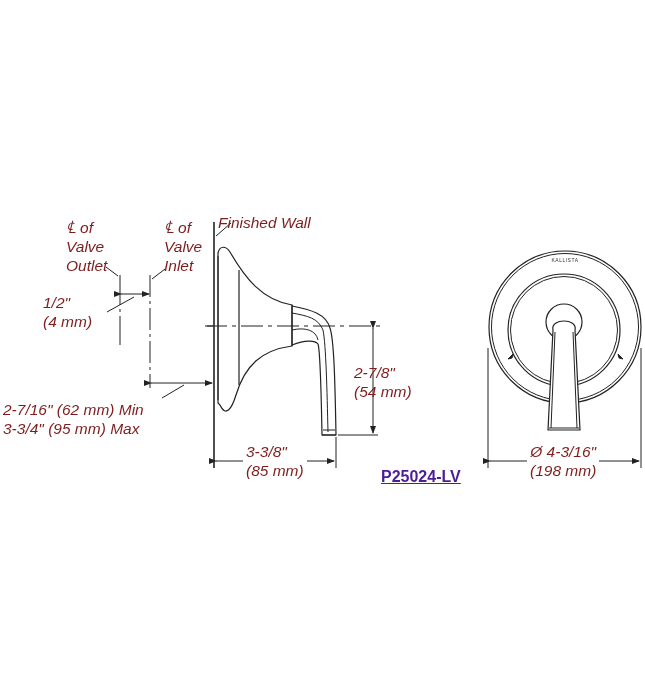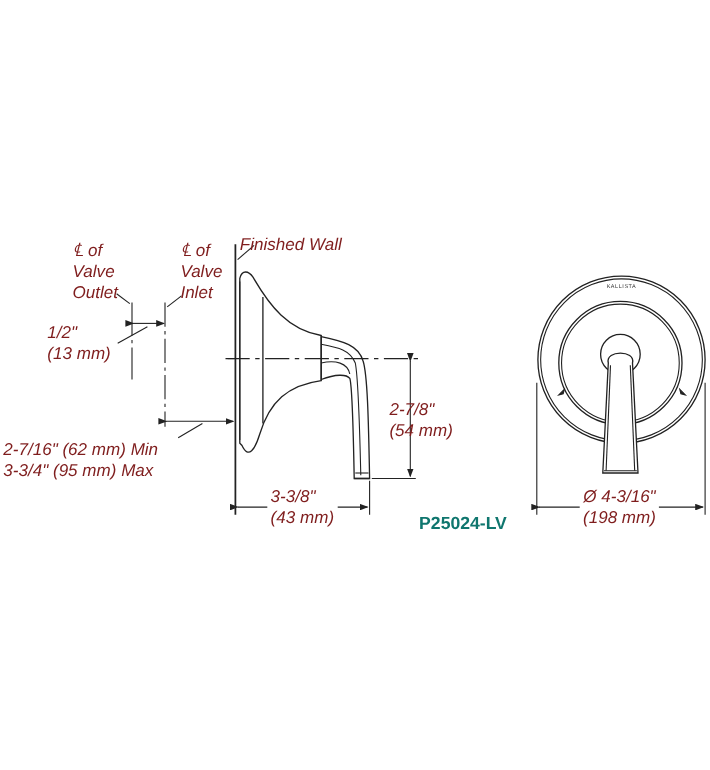--- a/index.html
+++ b/index.html
@@ -1,19 +1,19 @@
 <!DOCTYPE html>
 <html><head>
 <meta charset="utf-8">
 <style>
   html, body { margin:0; padding:0; background:#ffffff; }
   body { width:645px; height:700px; position:relative; overflow:hidden; font-family:"Liberation Sans", sans-serif; color:#111; }
   svg { position:absolute; left:0; top:0; }
   .lbl { position:absolute; font-size:15.5px; line-height:19px; color:#7f1d1d; white-space:nowrap;font-style:italic; }
-  .model { position:absolute; font-size:16px; font-weight:bold; color:#0f766e; white-space:nowrap; }
+  .model { position:absolute; font-size:16px; font-weight:bold; color:#4c1d95; white-space:nowrap;text-decoration:underline; }
   .cl { font-size:17px; }
 </style>
 </head>
 <body>
 
 <svg width="645" height="700" viewBox="0 0 645 700" xmlns="http://www.w3.org/2000/svg">
   <defs>
     <marker id="arr" markerWidth="8" markerHeight="6" refX="7" refY="3" orient="auto" markerUnits="userSpaceOnUse">
       <path d="M0,0 L8,3 L0,6 z" fill="#222"></path>
     </marker>
@@ -90,36 +90,36 @@
 <div class="lbl" style="left:164px;top:218px;">
   <span class="cl">℄</span>
   <span>of</span><br>
   <span>Valve</span><br>
   <span>Inlet</span>
 </div>
 <div class="lbl" style="left:218px;top:213px;">Finished Wall</div>
 
 <div class="lbl" style="left:43px;top:293px;">
   <span>1/2"</span><br>
-  <span>(13 mm)</span>
+  <span>(4 mm)</span>
 </div>
 
 <div class="lbl" style="left:3px;top:400px;">
   <span>2-7/16" (62 mm) Min</span><br>
   <span>3-3/4" (95 mm) Max</span>
 </div>
 
 <div class="lbl" style="left:354px;top:363px;">
   <span>2-7/8"</span><br>
   <span>(54 mm)</span>
 </div>
 
 <div class="lbl" style="left:243px;top:442px;background:#fff;padding:0 3px;">
   <span>3-3/8"</span><br>
-  <span>(43 mm)</span>
+  <span>(85 mm)</span>
 </div>
 
 <div class="model" style="left:381px;top:468px;">P25024-LV</div>
 
 <div class="lbl" style="left:527px;top:442px;background:#fff;padding:0 3px;text-align:center;">
   <span>Ø 4-3/16"</span><br>
   <span>(198 mm)</span>
 </div>
 
 </body></html>

